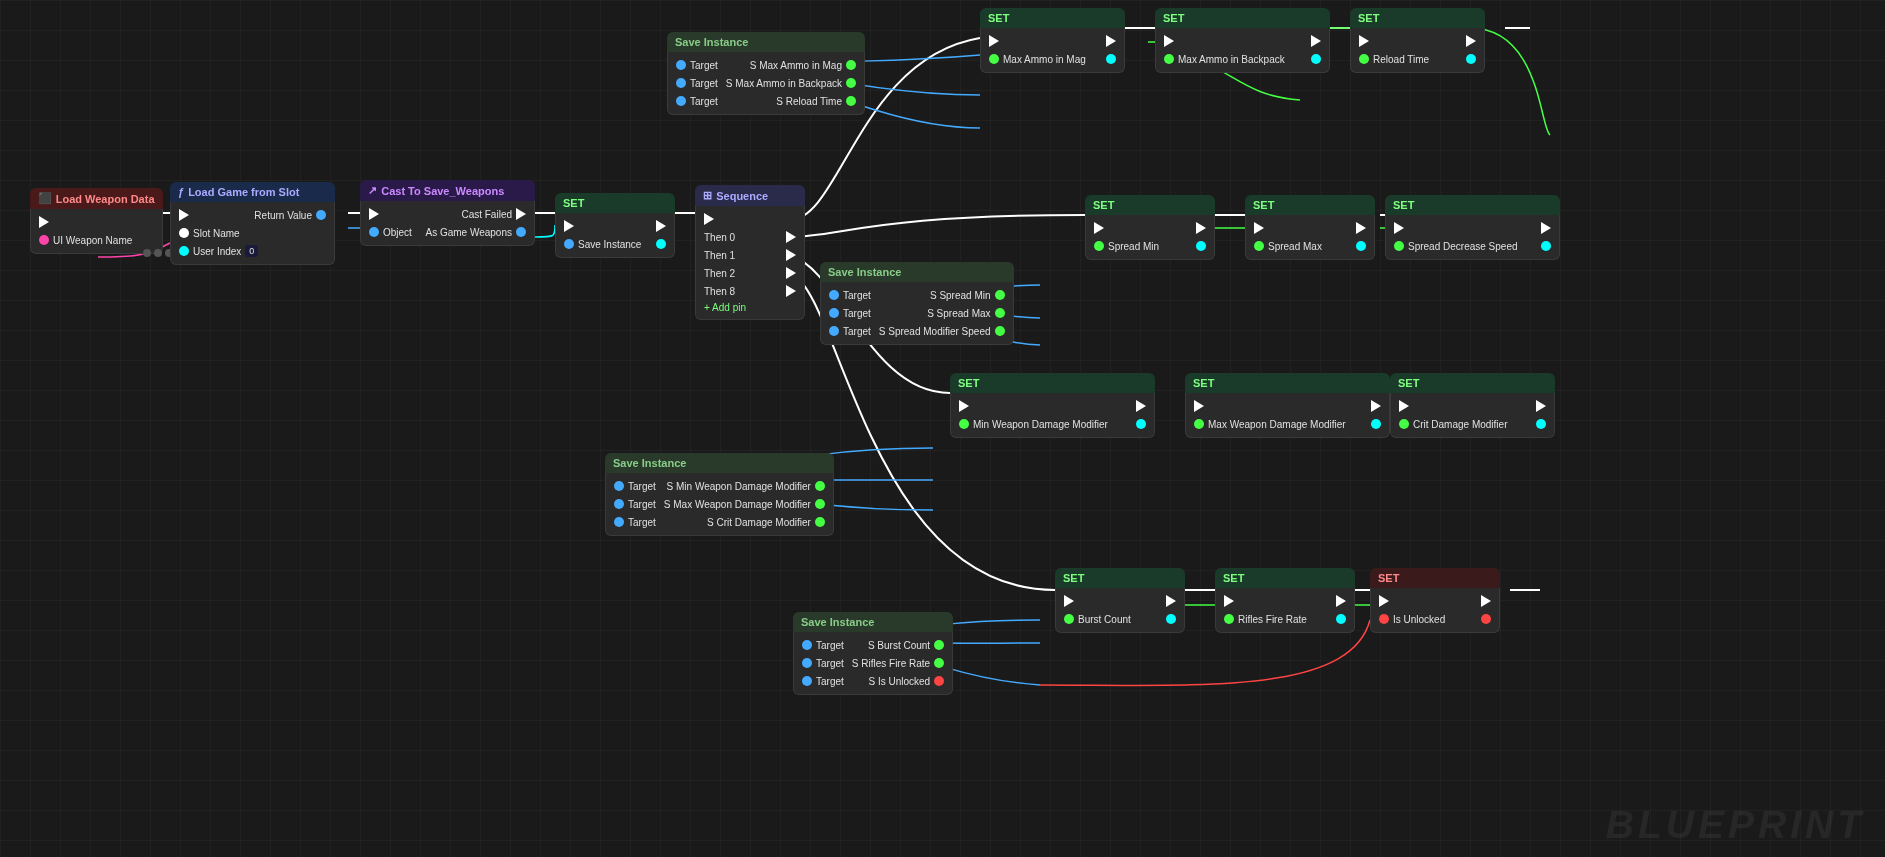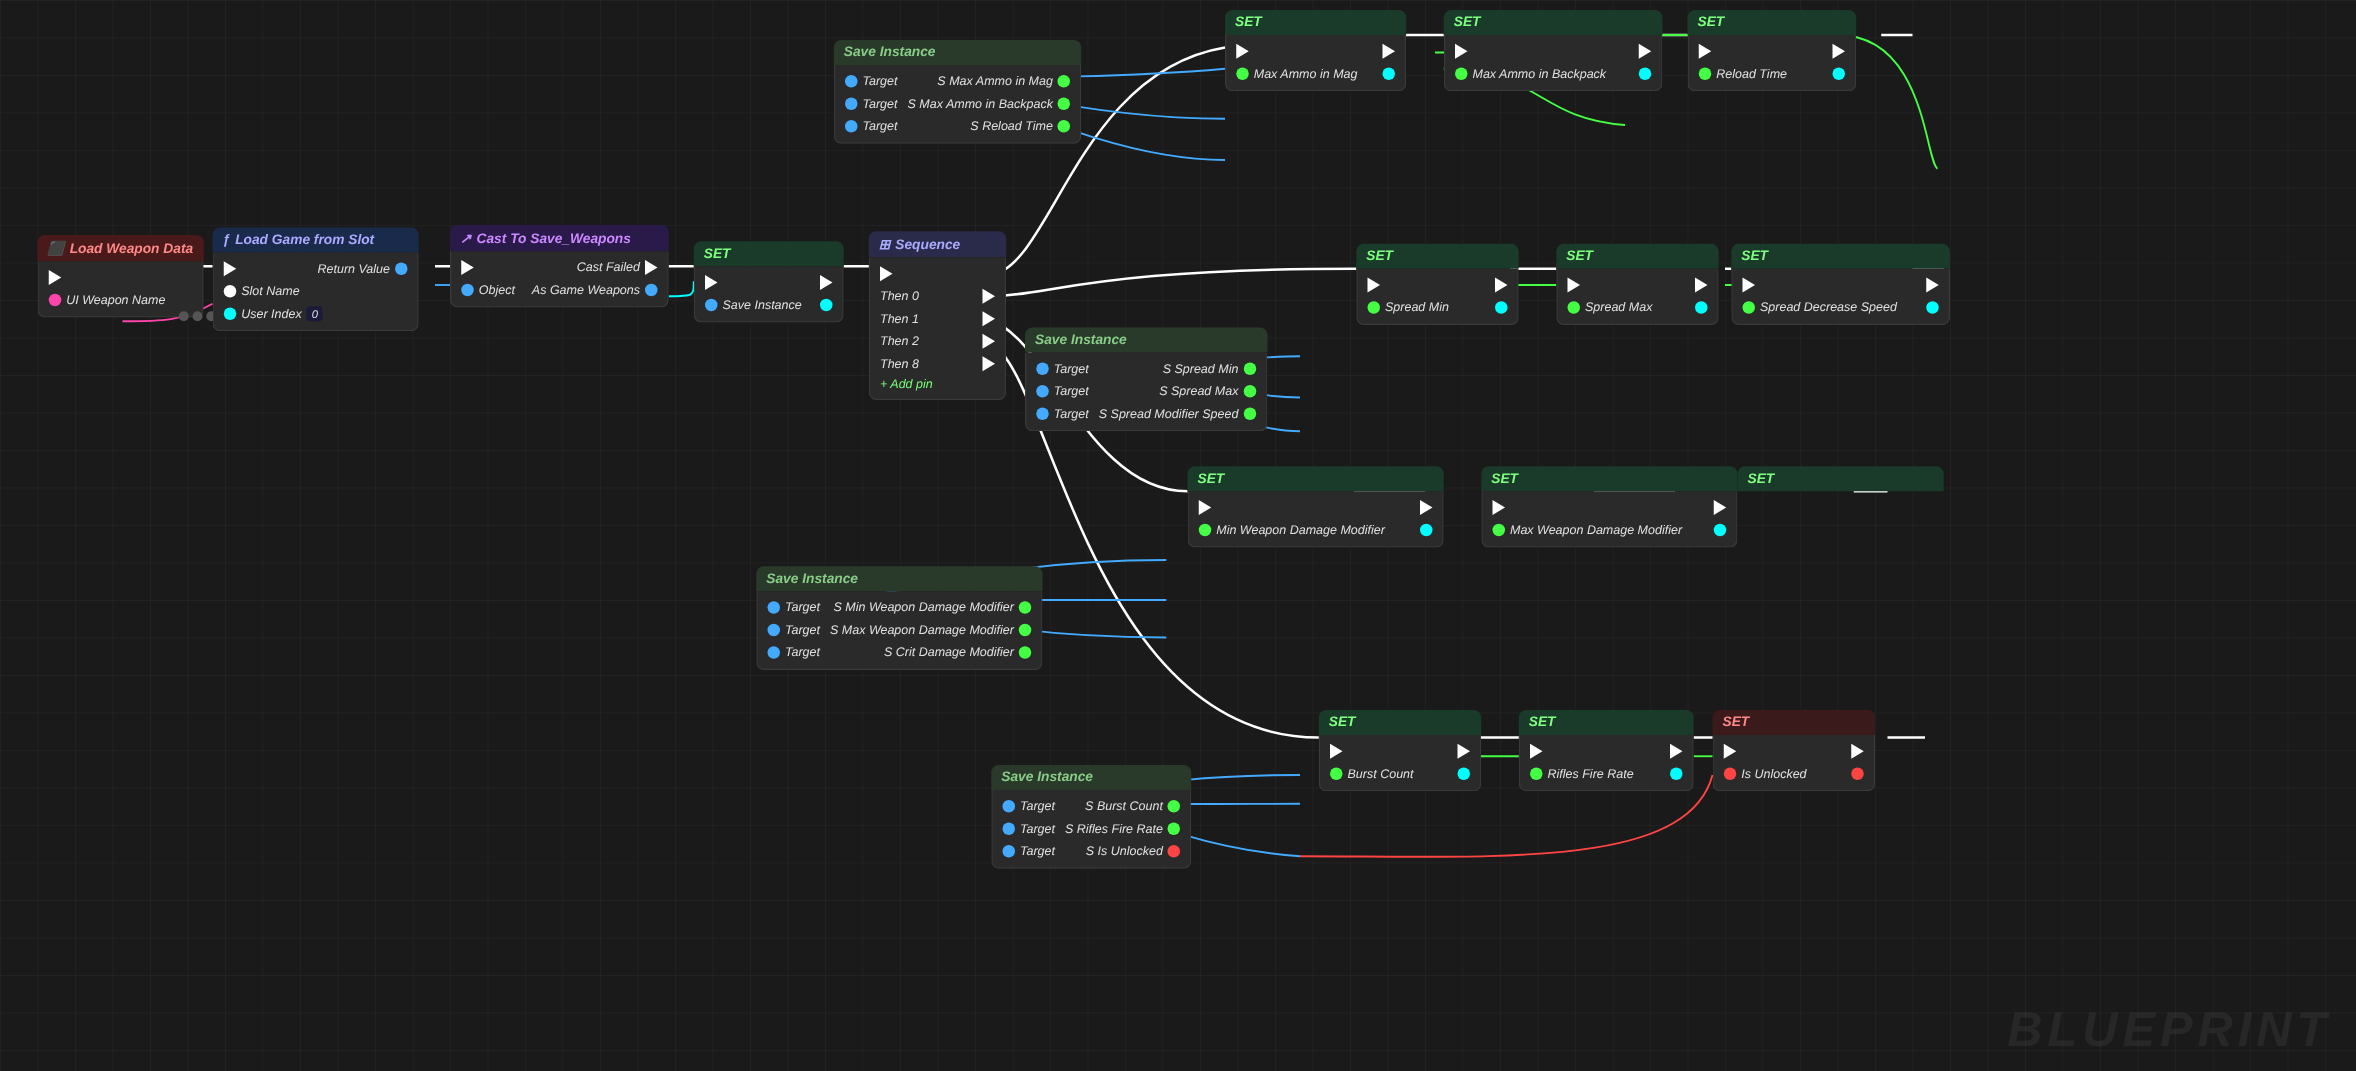--- a/index.html
+++ b/index.html
@@ -16,21 +16,20 @@
       position: relative;
     }
 
     
     .bp-node {
       position: absolute;
       border-radius: 6px;
       font-size: 11px;
       color: #e0e0e0;
       min-width: 120px;
-      font-style: italic;
     }
 
     .node-header {
       padding: 4px 8px;
       border-radius: 6px 6px 0 0;
       font-weight: bold;
       font-size: 11px;
       display: flex;
       align-items: center;
       gap: 4px;
@@ -572,20 +571,33 @@
       <span style="flex:1"></span>
       <span class="pin pin-cyan"></span>
     </div>
   </div>
 </div>
 
 <div class="bp-node node-set" style="left:1390px;top:373px;min-width:165px;">
   <div class="node-header">
     <span>SET</span>
   </div>
+  <div class="node-body">
+    <div class="node-row">
+      <span class="pin-arrow"></span>
+      <span style="flex:1"></span>
+      <span class="pin-arrow-out"></span>
+    </div>
+    <div class="node-row">
+      <span class="pin pin-green"></span>
+      <span>Crit Damage Modifier</span>
+      <span style="flex:1"></span>
+      <span class="pin pin-cyan"></span>
+    </div>
+  </div>
 </div>
 
 <div class="bp-node node-save" style="left:793px;top:612px;min-width:160px;">
   <div class="node-header">
     <span>Save Instance</span>
   </div>
   <div class="node-body">
     <div class="node-row">
       <span class="pin pin-blue"></span>
       <span>Target</span>

